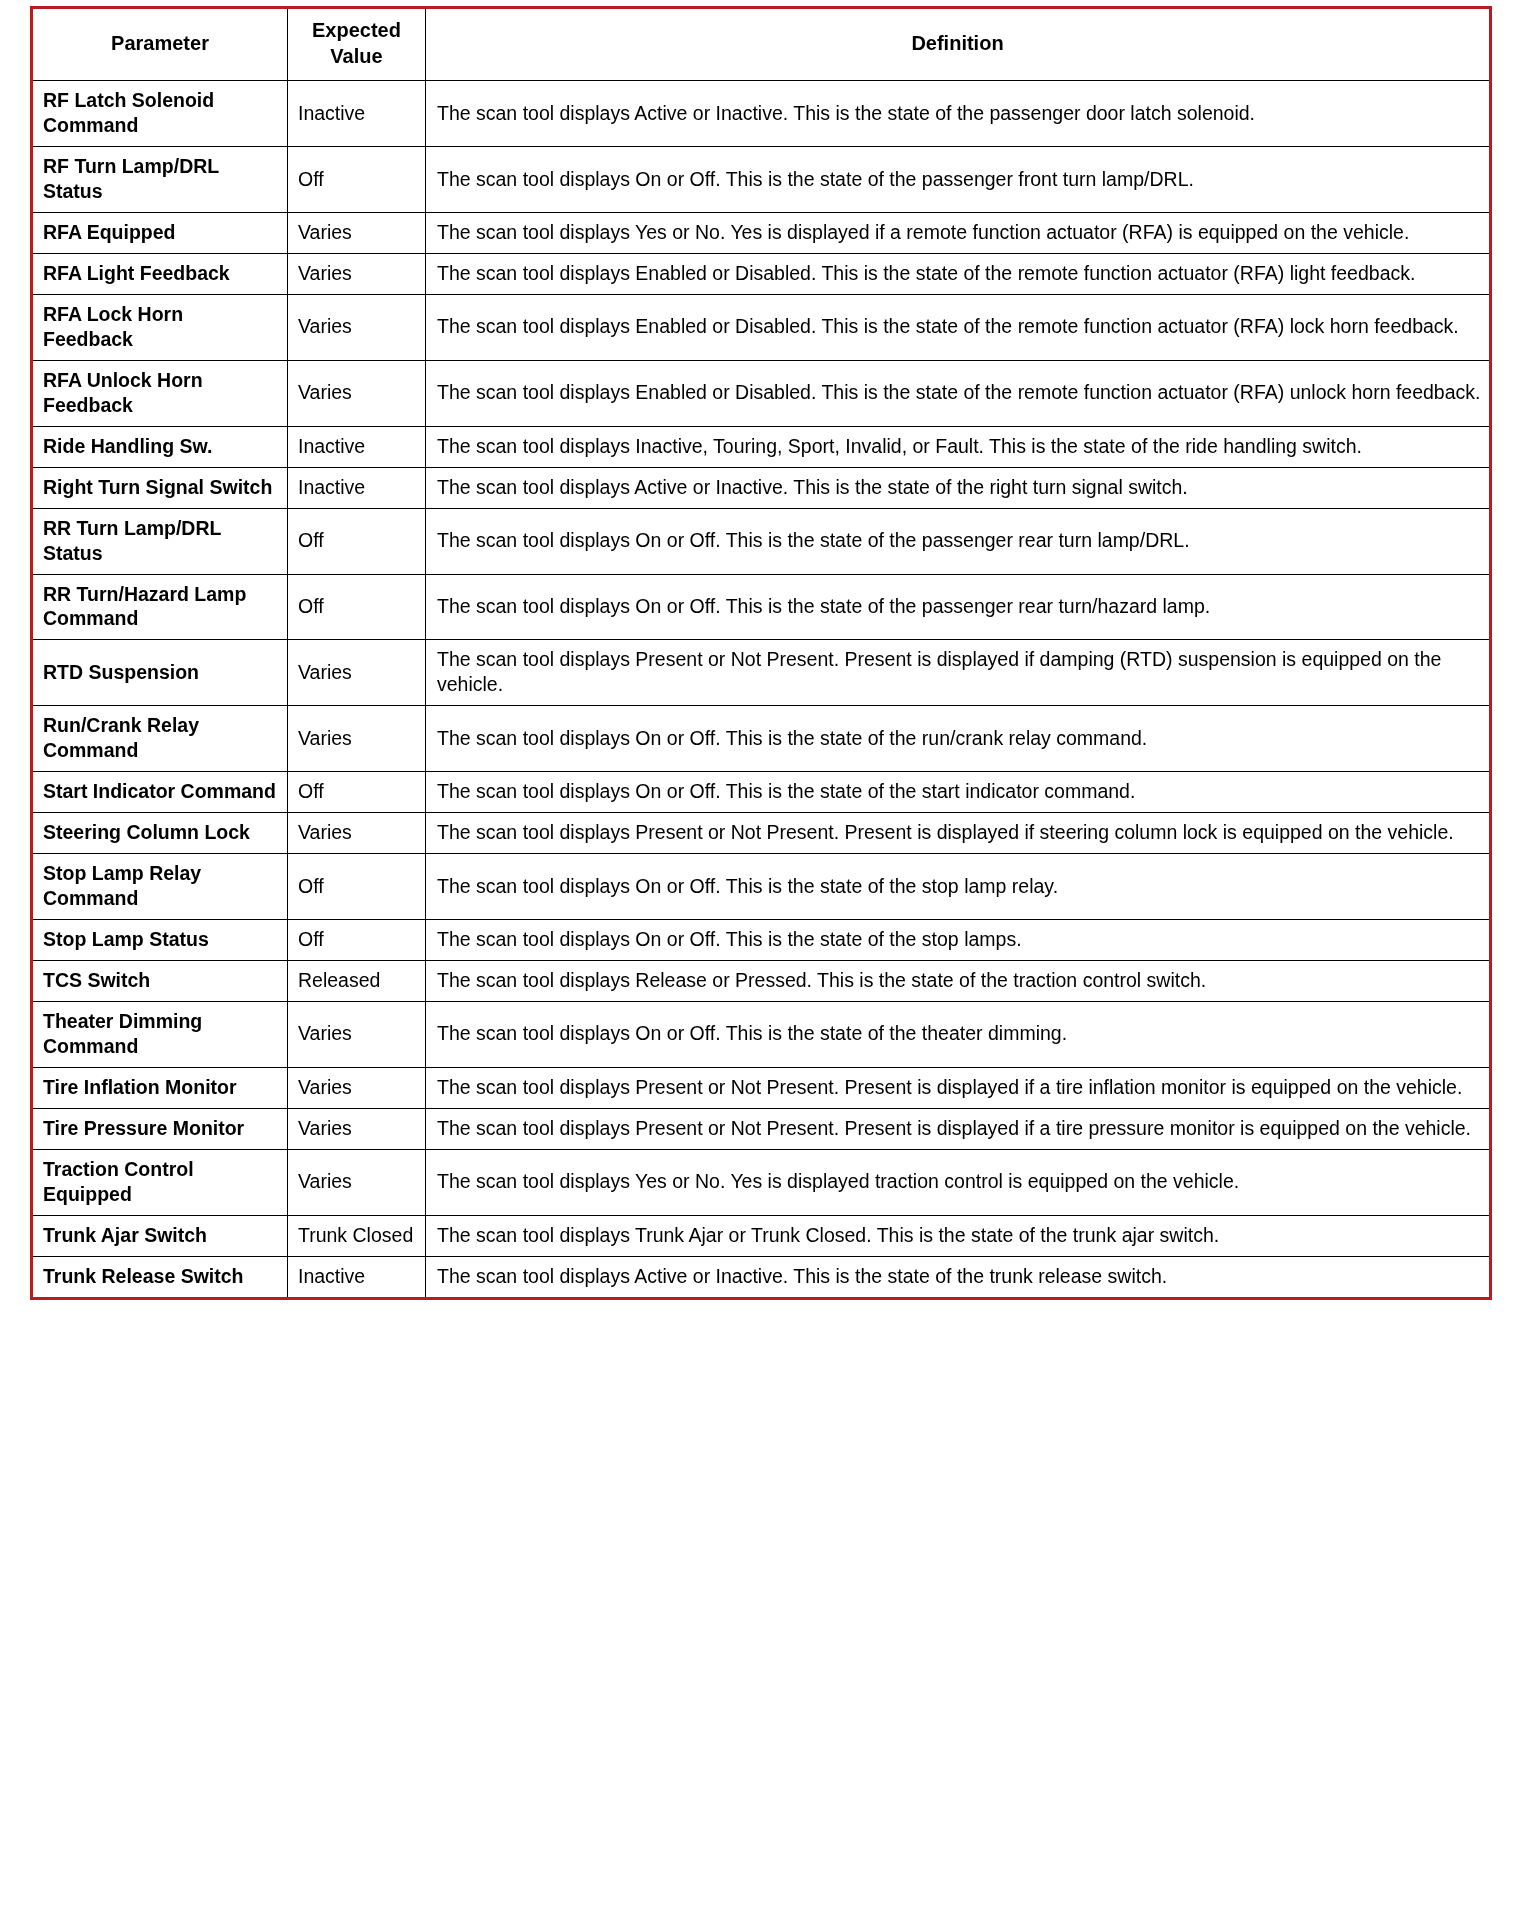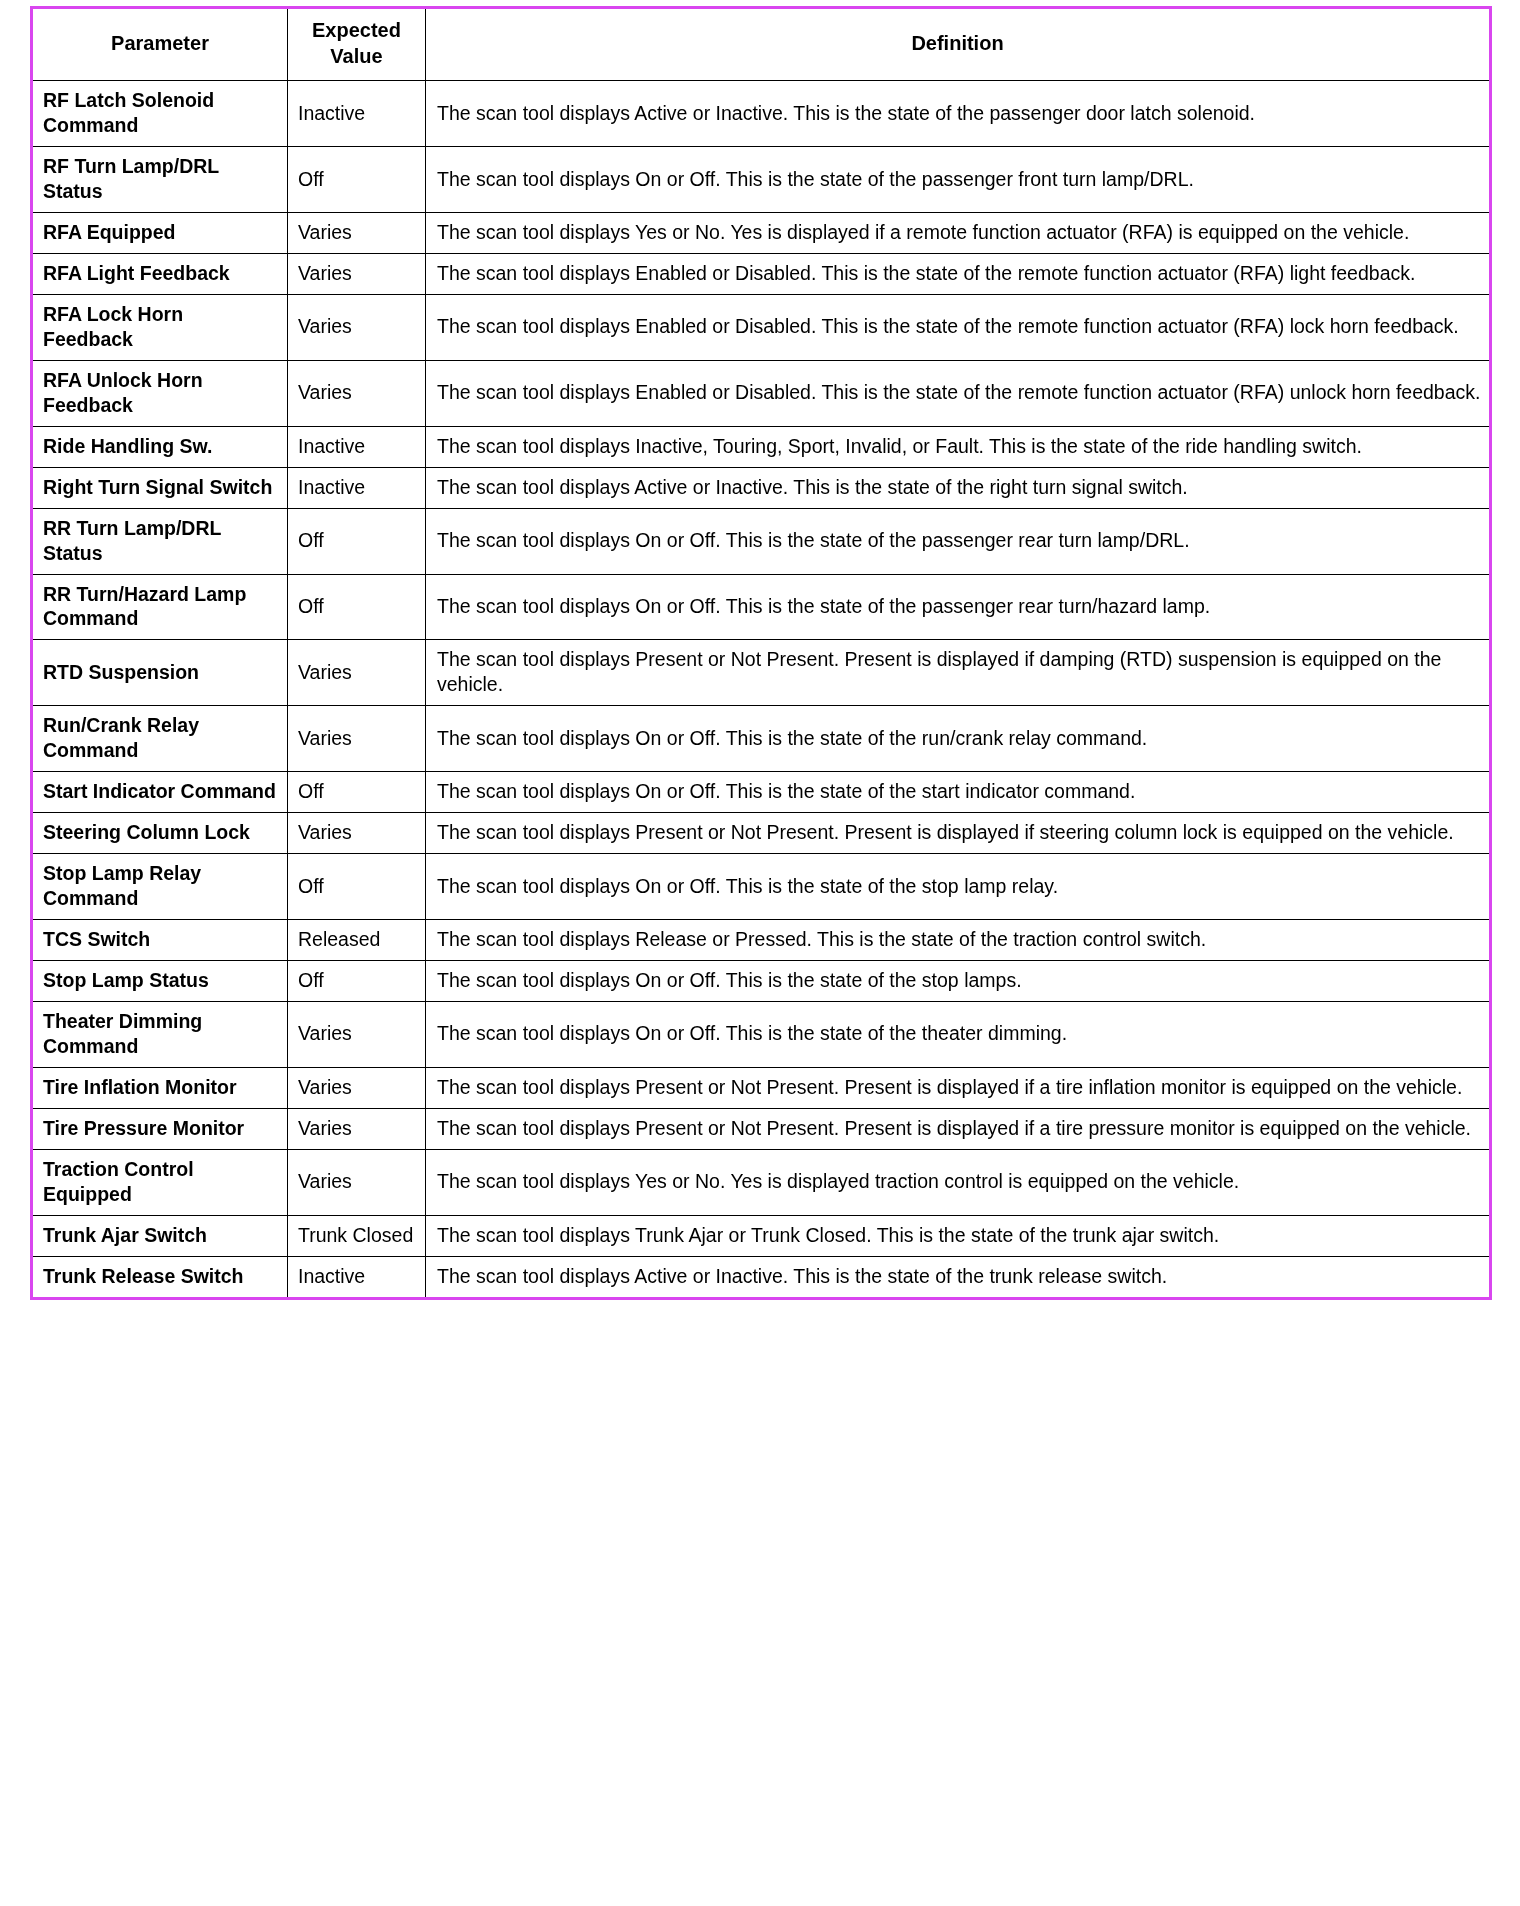--- a/index.html
+++ b/index.html
@@ -14,21 +14,21 @@
   }
   .page {
     width: 1520px;
     box-sizing: border-box;
     padding: 6px 30px 30px 30px;
   }
   table.params {
     border-collapse: collapse;
     width: 1459px;
     table-layout: fixed;
-    border: 3px solid #d946ef;
+    border: 3px solid #b91c1c;
   }
   table.params col.c-param { width: 256px; }
   table.params col.c-value { width: 138px; }
   table.params col.c-def   { width: 1065px; }
 
   table.params th,
   table.params td {
     border: 1.5px solid #000;
     vertical-align: middle;
     font-size: 19.5px;
@@ -145,28 +145,28 @@
           <td class="param">Steering Column Lock</td>
           <td class="value">Varies</td>
           <td class="def">The scan tool displays Present or Not Present. Present is displayed if steering column lock is equipped on the vehicle.</td>
         </tr>
         <tr>
           <td class="param">Stop Lamp Relay Command</td>
           <td class="value">Off</td>
           <td class="def">The scan tool displays On or Off. This is the state of the stop lamp relay.</td>
         </tr>
         <tr>
+          <td class="param">Stop Lamp Status</td>
+          <td class="value">Off</td>
+          <td class="def">The scan tool displays On or Off. This is the state of the stop lamps.</td>
+        </tr>
+        <tr>
           <td class="param">TCS Switch</td>
           <td class="value">Released</td>
           <td class="def">The scan tool displays Release or Pressed. This is the state of the traction control switch.</td>
-        </tr>
-        <tr>
-          <td class="param">Stop Lamp Status</td>
-          <td class="value">Off</td>
-          <td class="def">The scan tool displays On or Off. This is the state of the stop lamps.</td>
         </tr>
         <tr>
           <td class="param">Theater Dimming Command</td>
           <td class="value">Varies</td>
           <td class="def">The scan tool displays On or Off. This is the state of the theater dimming.</td>
         </tr>
         <tr>
           <td class="param">Tire Inflation Monitor</td>
           <td class="value">Varies</td>
           <td class="def">The scan tool displays Present or Not Present. Present is displayed if a tire inflation monitor is equipped on the vehicle.</td>

